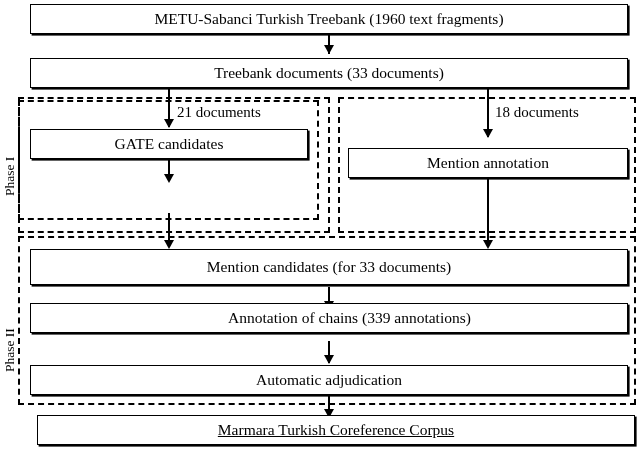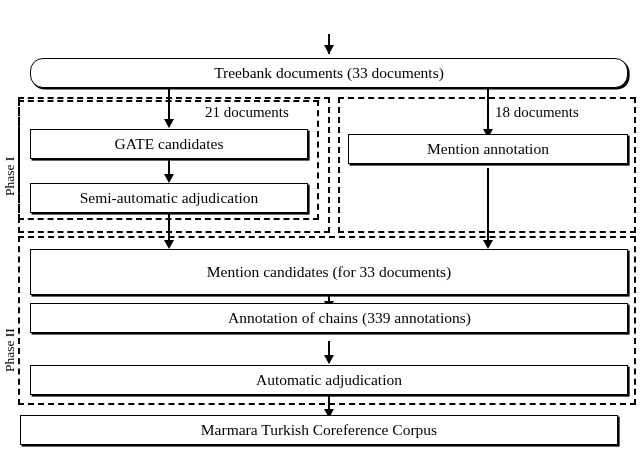--- a/index.html
+++ b/index.html
@@ -82,21 +82,21 @@
 
   <div class="phase-label" style="left:3px;top:196px;">Phase I</div>
 
   <div class="phase-label" style="left:3px;top:372px;">Phase II</div>
 
   <div class="arrow-line" style="left:328px;top:34px;height:20px;"></div>
   <div class="arrow-head" style="left:323.5px;top:45px;"></div>
 
   <div class="arrow-line" style="left:168px;top:88px;height:39px;"></div>
   <div class="arrow-head" style="left:163.5px;top:119px;"></div>
-  <div class="edge-label" style="left:177px;top:105px;margin-left:28px;">21 documents</div>
+  <div class="edge-label" style="left:177px;top:105px;">21 documents</div>
 
   <div class="arrow-line" style="left:487px;top:88px;height:49px;"></div>
   <div class="arrow-head" style="left:482.5px;top:129px;"></div>
   <div class="edge-label" style="left:495px;top:105px;">18 documents</div>
 
   <div class="arrow-line" style="left:168px;top:159px;height:20px;"></div>
   <div class="arrow-head" style="left:163.5px;top:174px;"></div>
 
   <div class="arrow-line" style="left:168px;top:213px;height:33px;"></div>
   <div class="arrow-head" style="left:163.5px;top:240px;"></div>
@@ -106,30 +106,30 @@
 
   <div class="arrow-line" style="left:328px;top:287px;height:22px;"></div>
   <div class="arrow-head" style="left:323.5px;top:301px;"></div>
 
   <div class="arrow-line" style="left:328px;top:341px;height:22px;"></div>
   <div class="arrow-head" style="left:323.5px;top:355px;"></div>
 
   <div class="arrow-line" style="left:328px;top:395px;height:22px;"></div>
   <div class="arrow-head" style="left:323.5px;top:409px;"></div>
 
+  <div class="box" style="left:30px;top:4px;width:598px;height:30px;">METU-Sabanci Turkish Treebank (1960 text fragments)</div>
 
-  <div class="box" style="left:30px;top:58px;width:598px;height:30px;border-radius:13px;">Treebank documents (33 documents)</div>
+  <div class="box" style="left:30px;top:58px;width:598px;height:30px;">Treebank documents (33 documents)</div>
 
   <div class="box" style="left:30px;top:129px;width:278px;height:30px;">GATE candidates</div>
 
-  <div class="box" style="left:30px;top:183px;width:278px;height:30px;">Semi-automatic adjudication</div>
 
-  <div class="box" style="left:348px;top:134px;width:280px;height:30px;">Mention annotation</div>
+  <div class="box" style="left:348px;top:148px;width:280px;height:30px;">Mention annotation</div>
 
-  <div class="box" style="left:30px;top:249px;width:598px;height:46px;">Mention candidates (for 33 documents)</div>
+  <div class="box" style="left:30px;top:249px;width:598px;height:36px;">Mention candidates (for 33 documents)</div>
 
   <div class="box" style="left:30px;top:303px;width:598px;height:30px;padding-left:41px;">Annotation of chains (339 annotations)</div>
 
   <div class="box" style="left:30px;top:365px;width:598px;height:30px;">Automatic adjudication</div>
 
-  <div class="box" style="left:20px;top:415px;width:598px;height:30px;">Marmara Turkish Coreference Corpus</div>
+  <div class="box" style="left:37px;top:415px;width:598px;height:30px;text-decoration:underline;">Marmara Turkish Coreference Corpus</div>
 
 </div>
 
 </body></html>

